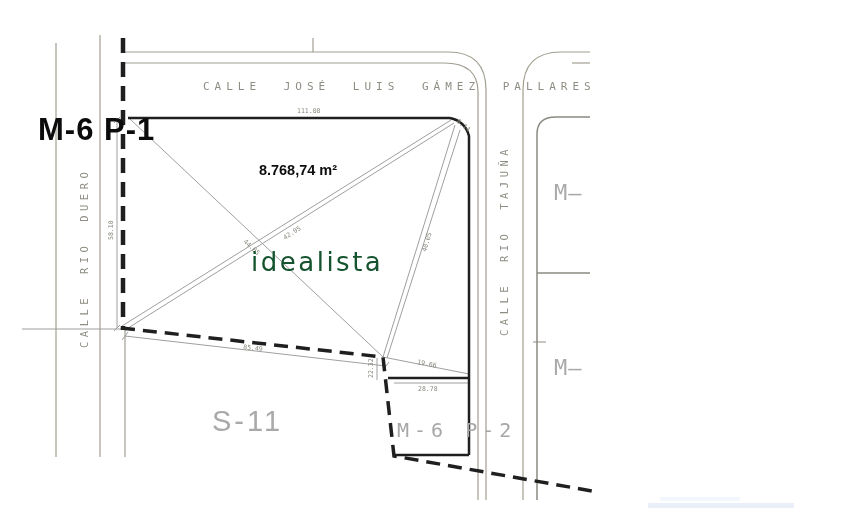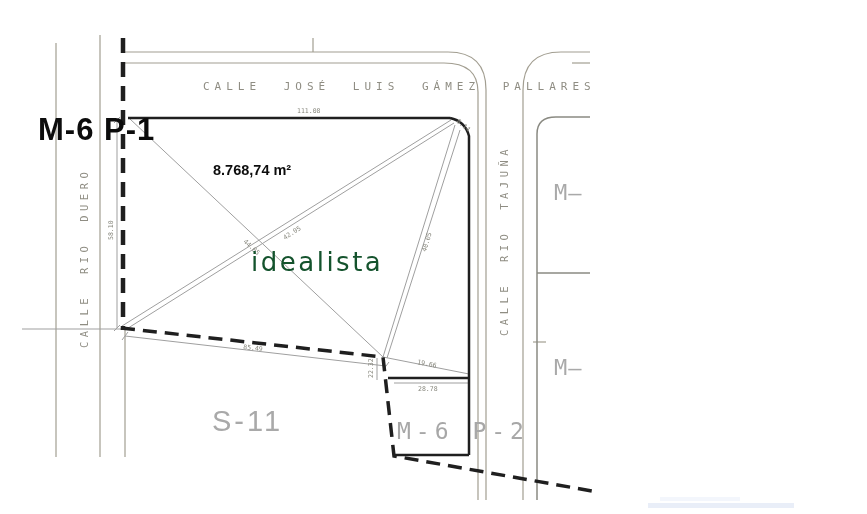--- a/index.html
+++ b/index.html
@@ -13,21 +13,21 @@
   .canvas svg{position:absolute;left:0;top:0;}
   .ov{position:absolute;white-space:nowrap;}
   .plot-main{
     left:38px;top:92px;
     font-size:31px;font-weight:bold;color:#0c0c0c;
     letter-spacing:1px;
     margin-top:20px;
   }
   .area-block{
     left:213px;top:161px;width:170px;
-    text-align:left;color:#0d0d0d;font-weight:bold;
+    text-align:center;color:#0d0d0d;font-weight:bold;
     font-size:14.5px;line-height:18px;
   }
   .street-top{
     left:203px;top:80px;
     font-family:"DejaVu Sans Mono", monospace;
     font-size:11px;color:#8f8d83;
     letter-spacing:5px;word-spacing:11px;
   }
   .street-vert{
     font-family:"DejaVu Sans Mono", monospace;
@@ -43,21 +43,21 @@
     font-family:"DejaVu Sans", sans-serif;
   }
   .sector{
     left:212px;top:405px;
     font-family:Liberation Sans, sans-serif;
     font-size:29px;color:#a9a9a9;letter-spacing:3px;
   }
   .plot-sub{
     left:397px;top:418px;
     font-family:"DejaVu Sans Mono", monospace;
-    font-size:23px;color:#a7a7a7;letter-spacing:5px;
+    font-size:20px;color:#a7a7a7;letter-spacing:5px;
   }
   .plot-right{
     font-family:"DejaVu Sans Mono", monospace;
     font-size:22px;color:#a9a9a9;letter-spacing:1px;
   }
   .plot-right-1{left:554px;top:180px;}
   .plot-right-2{left:554px;top:355px;}
   .smudge1{left:648px;top:503px;width:146px;height:5px;background:#e9eef8;}
   .smudge2{left:660px;top:497px;width:80px;height:4px;background:#f3f6fc;}
 </style>

